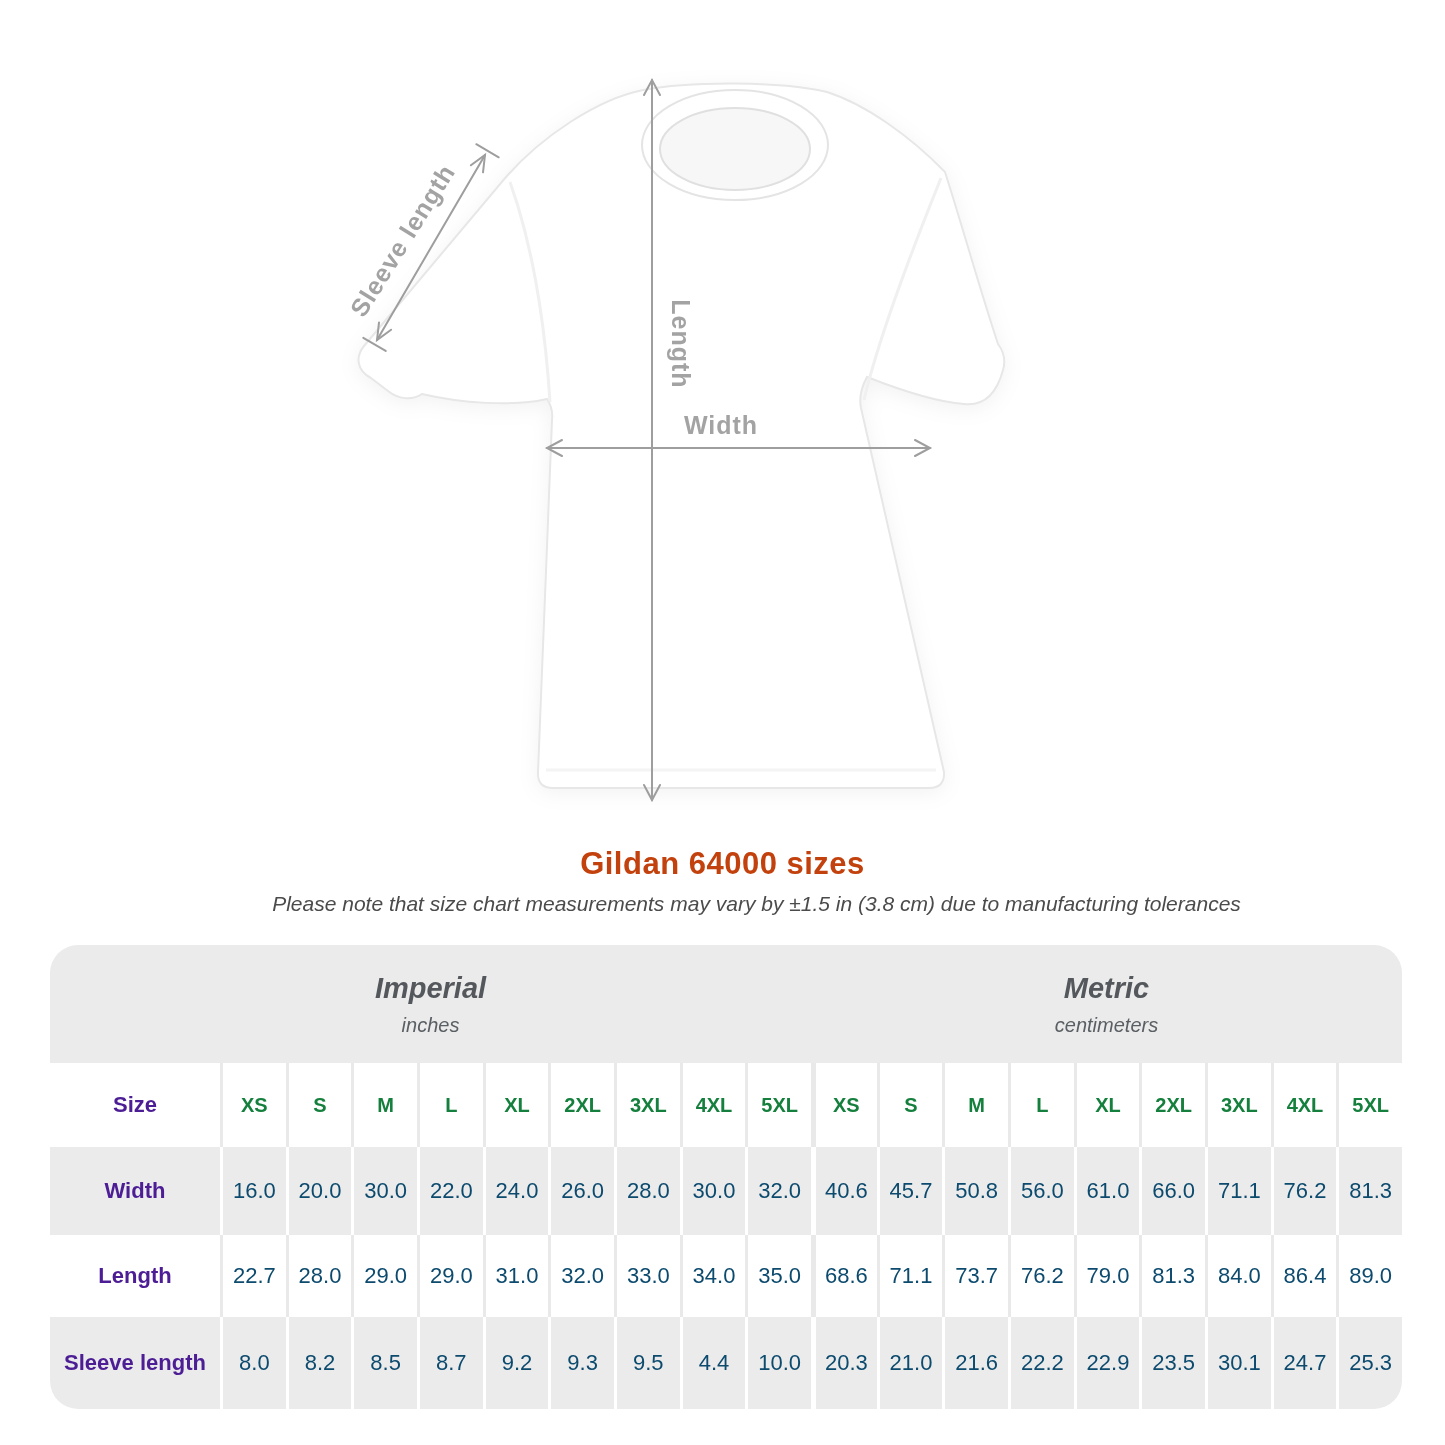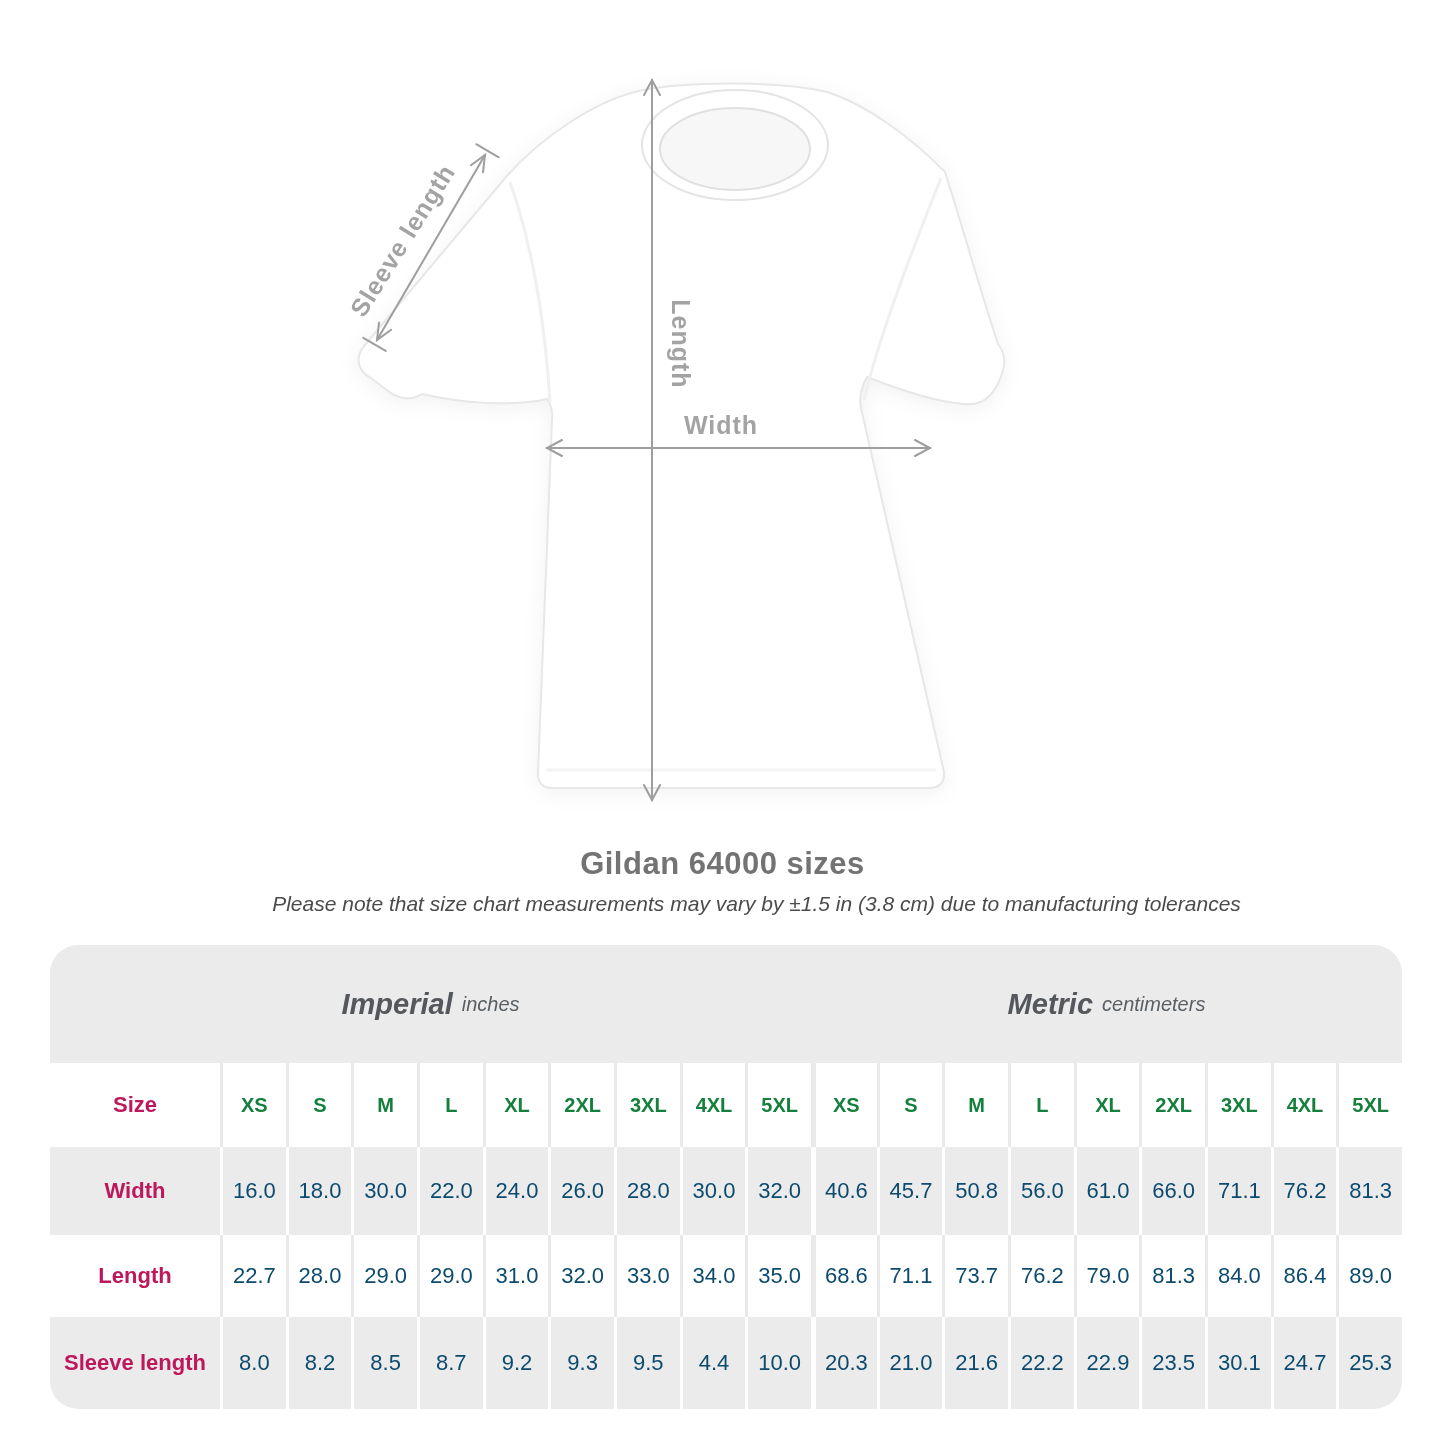--- a/index.html
+++ b/index.html
@@ -17,51 +17,51 @@
   .collar-inner { fill:#f7f7f7; stroke:#e0e0e0; stroke-width:2; }
   .measure { stroke:#9e9e9e; stroke-width:2; fill:none; stroke-linecap:round; }
   .measure-label {
     fill:#a3a3a3; font-weight:bold; font-size:25px; letter-spacing:1px;
     font-family:"Liberation Sans", sans-serif;
   }
 
   
   .title {
     position:absolute; left:0; top:846px; width:100%; text-align:center;
-    font-size:31px; font-weight:bold; color:#737373; letter-spacing:0.5px;
+    font-size:31px; font-weight:bold; color:#c2410c; letter-spacing:0.5px;
   }
   .subtitle {
     position:absolute; left:0; top:892px; width:100%; text-align:center;
     font-size:21px; font-style:italic; color:#4b4b4b;padding-left:34px;
   }
 
   
   .size-table { position:absolute; left:50px; top:945px; width:1352px; }
   .band {
     height:118px; background:#ebebeb; border-radius:28px 28px 0 0;
     display:grid; grid-template-columns:calc(50% + 85px) 1fr;
   }
-  .band-half { display:flex; align-items:center; justify-content:center; gap:9px; }
+  .band-half { display:flex; flex-direction:column; align-items:center; justify-content:center; gap:9px; }
   .band-title { font-size:29px; font-weight:bold; font-style:italic; color:#54585c; }
   .band-unit { font-size:20px; font-style:italic; color:#5a5f63;text-align:right; }
 
   .trow { display:grid; grid-template-columns:170px repeat(18, 1fr); }
   .cell {
     display:flex; align-items:center; justify-content:center;
     border-left:3px solid var(--sep); min-width:0;
   }
   .cell:first-child { border-left:none; }
   .cell.mid { border-left-width:5px; }
   .row-white { background:#ffffff; --sep:#e9e9e9; }
   .row-gray  { background:#ebebeb; --sep:#ffffff; }
   .size-row  { height:84px; }
   .r-width   { height:88px; }
   .r-length  { height:82px; }
   .r-sleeve  { height:92px; border-radius:0 0 28px 28px; }
-  .label-cell { font-weight:bold; font-size:22px; color:#be185d; }
+  .label-cell { font-weight:bold; font-size:22px; color:#4c1d95; }
   .head-cell  { font-weight:bold; font-size:20px; color:#15803d; }
   .value-cell { font-size:22px; color:#0c4a6e; }
 </style>
 </head>
 <body>
 
 <div class="page">
 
   <div class="shirt-wrap">
     <svg viewBox="0 0 800 810">
@@ -153,21 +153,21 @@
         <div class="cell head-cell">L</div>
         <div class="cell head-cell">XL</div>
         <div class="cell head-cell">2XL</div>
         <div class="cell head-cell">3XL</div>
         <div class="cell head-cell">4XL</div>
         <div class="cell head-cell">5XL</div>
       </div>
     <div class="trow row-gray  r-width" id="row-0">
         <div class="cell label-cell">Width</div>
         <div class="cell value-cell">16.0</div>
-        <div class="cell value-cell">18.0</div>
+        <div class="cell value-cell">20.0</div>
         <div class="cell value-cell">30.0</div>
         <div class="cell value-cell">22.0</div>
         <div class="cell value-cell">24.0</div>
         <div class="cell value-cell">26.0</div>
         <div class="cell value-cell">28.0</div>
         <div class="cell value-cell">30.0</div>
         <div class="cell value-cell">32.0</div>
         <div class="cell value-cell mid">40.6</div>
         <div class="cell value-cell">45.7</div>
         <div class="cell value-cell">50.8</div>

